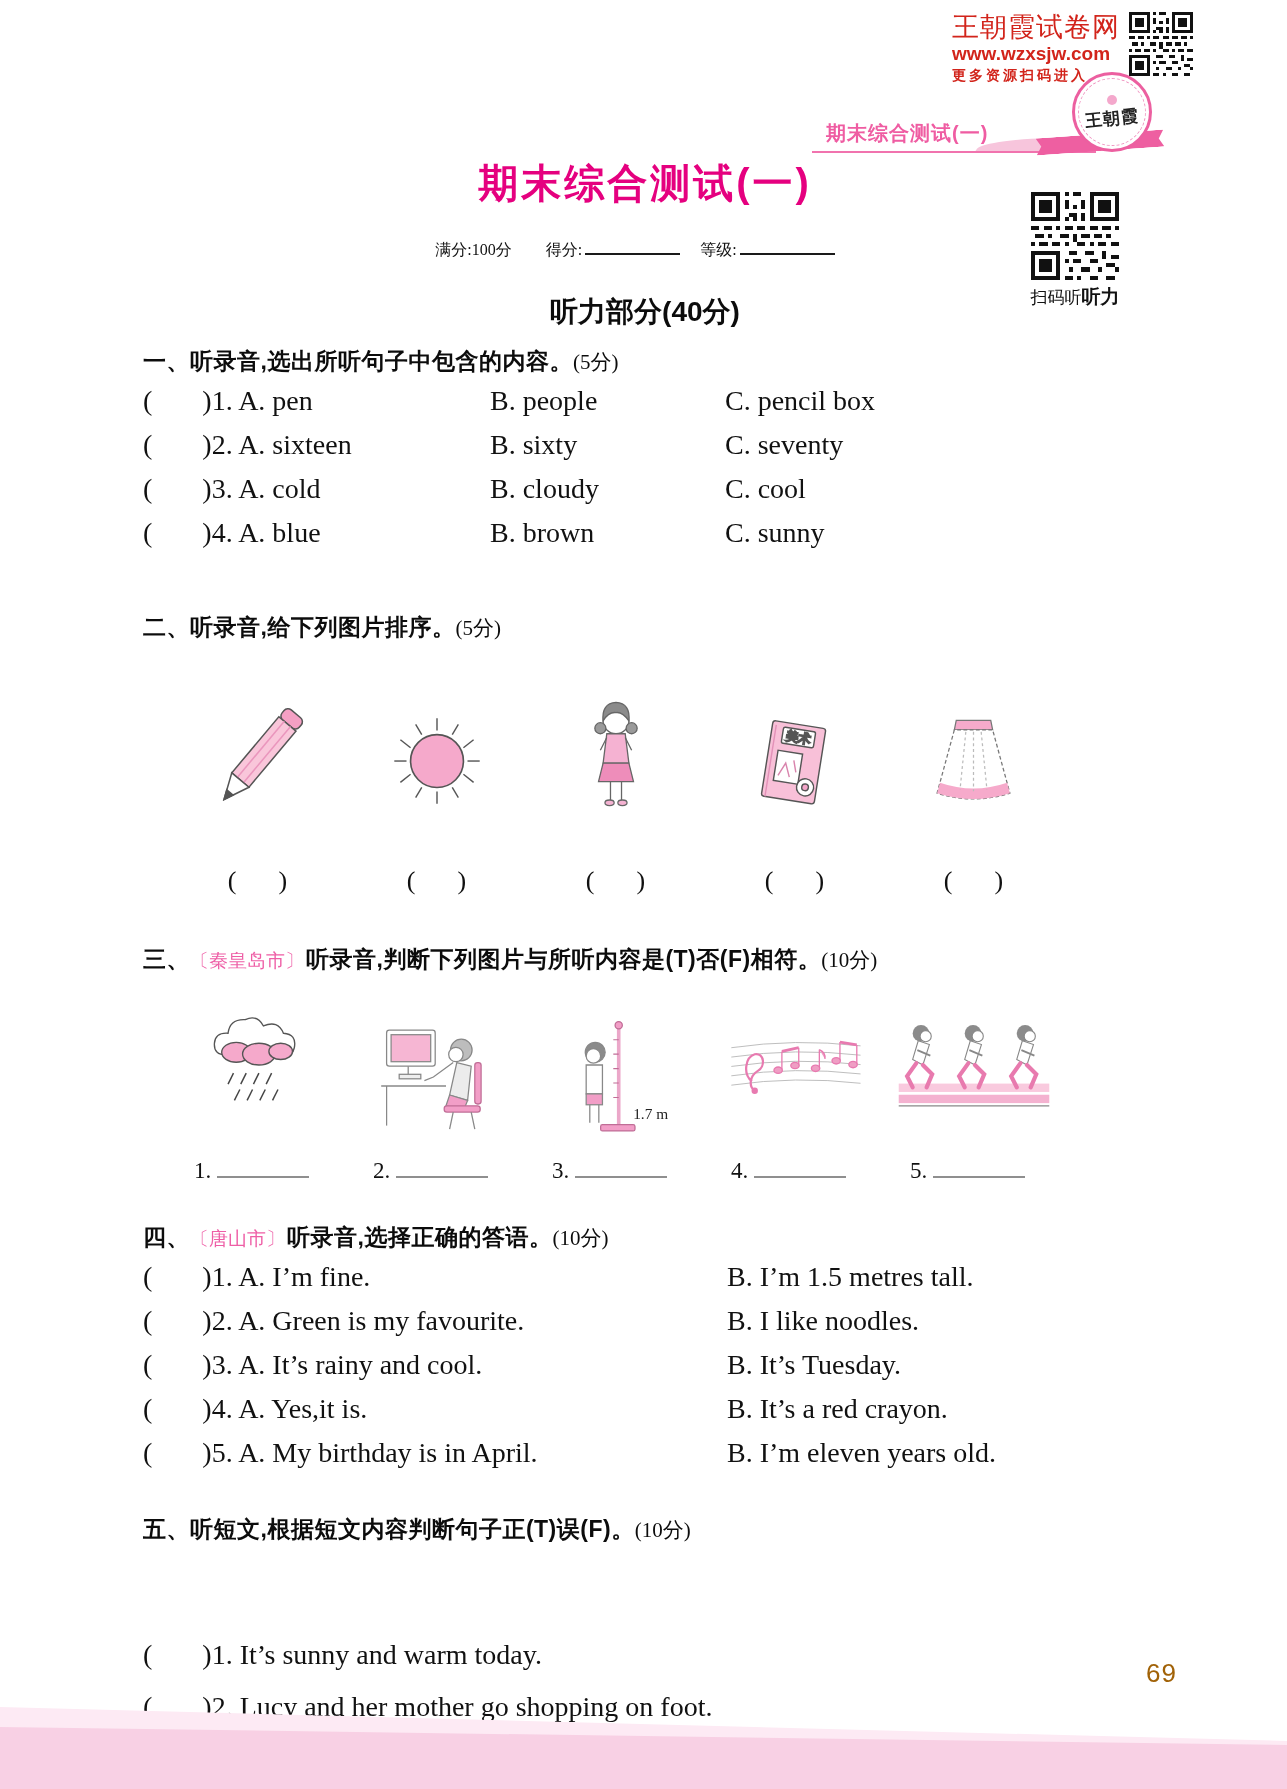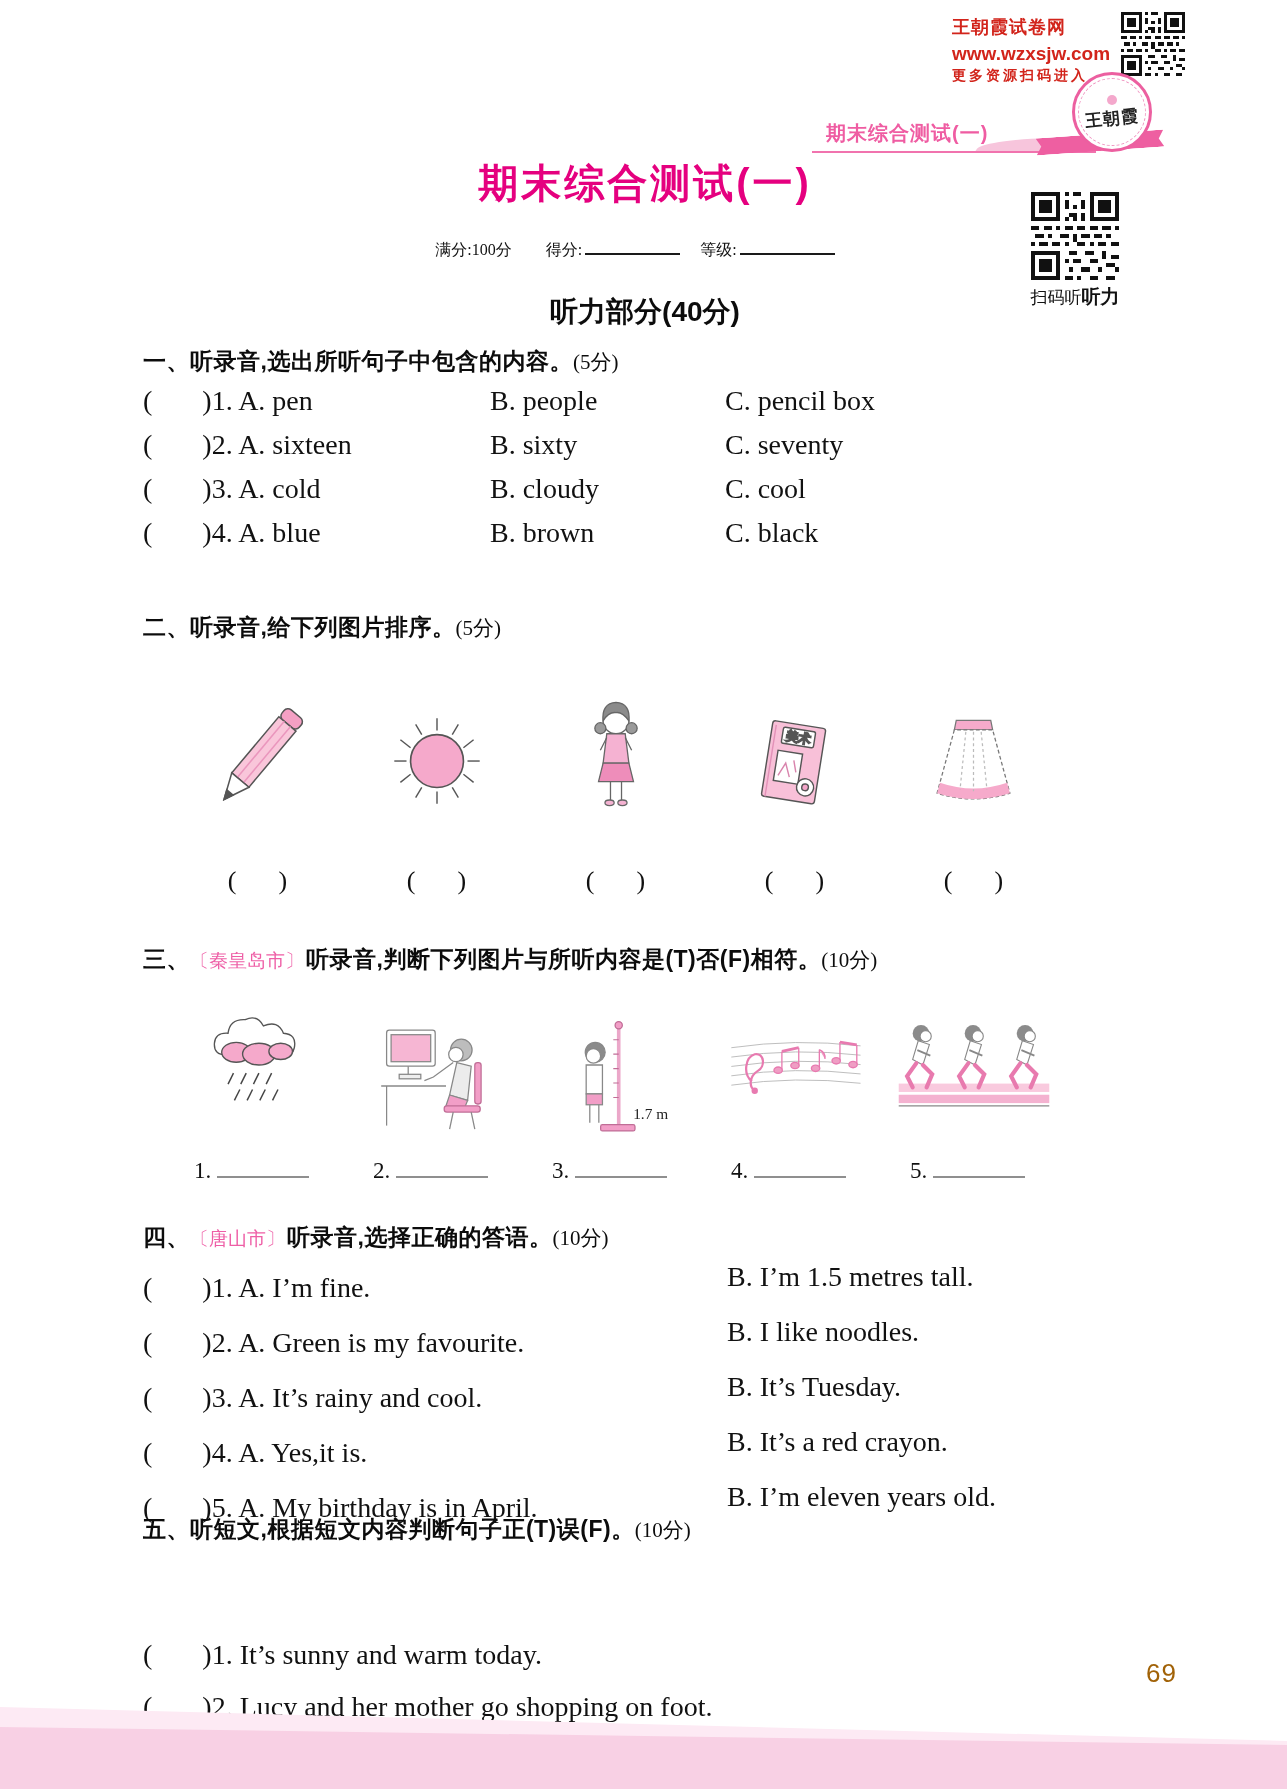--- a/index.html
+++ b/index.html
@@ -2,21 +2,21 @@
 <html><head>
 <meta charset="utf-8">
 <style>
   html,body{margin:0;padding:0;background:#fff;}
   .page{position:relative;width:1287px;height:1789px;background:#fff;overflow:hidden;
         font-family:"Liberation Serif",serif;color:#111;}
 
   
   .brand{position:absolute;left:952px;top:12px;display:flex;gap:9px;align-items:flex-start;}
   .brand-text{text-align:left;font-family:"Liberation Sans",sans-serif;color:#d2241b;}
-  .brand-name{font-size:18px;font-weight:700;letter-spacing:1px;line-height:30px;}
+  .brand-name{font-size:27px;font-weight:400;letter-spacing:1px;line-height:30px;}
   .brand-url{font-size:19px;font-weight:600;line-height:23px;}
   .brand-more{font-size:14px;font-weight:700;letter-spacing:3px;line-height:20px;}
   .qr-small{width:64px;height:64px;}
   .qr-big{width:88px;height:88px;}
 
   
   .stamp{position:absolute;left:1072px;top:72px;width:150px;height:90px;}
   .stamp-circle{position:absolute;left:0;top:0;width:74px;height:74px;border:3px solid #ec5fa0;
         border-radius:50%;background:#fff;z-index:3;}
   .stamp-inner{position:absolute;left:3px;top:3px;width:66px;height:66px;border:1px dashed #f096c2;
@@ -55,21 +55,21 @@
   
   .sec-head{position:absolute;left:143px;font-family:"Liberation Sans",sans-serif;
         font-weight:700;font-size:23px;color:#0c0c0c;letter-spacing:.5px;white-space:nowrap;}
   .sec-head .pts{font-family:"Liberation Serif",serif;font-weight:400;font-size:21px;letter-spacing:0;}
   .sec-head .tag{color:#ee5ea6;font-weight:400;font-size:19px;letter-spacing:0;margin-right:2px;}
 
   
   .rows{position:absolute;left:143px;font-size:28px;}
   .row{display:flex;margin-bottom:15px;line-height:29px;}
   .c1-3{width:347px;} .c2-3{width:235px;}
-  .c1-2{width:584px;margin-top:11px;}
+  .c1-2{width:584px;}
   .pre{white-space:nowrap;}
   .pgap{display:inline-block;width:50px;}
   .rows .row:last-child{margin-bottom:0;}
 
   
   .pic-strip{position:absolute;left:168px;width:895px;display:flex;}
   .pic-box{width:179px;display:flex;align-items:flex-end;justify-content:center;}
   .paren-strip{position:absolute;left:168px;width:895px;display:flex;}
   .paren-box{width:179px;text-align:center;font-size:26px;}
   .paren-box .pgap{width:42px;}
@@ -153,21 +153,21 @@
       <span>C. seventy</span>
     </div>
     <div class="row">
       <span class="c1-3 pre"><span>(</span><span class="pgap"></span><span>)</span><span>3.</span> <span>A. cold</span></span>
       <span class="c2-3">B. cloudy</span>
       <span>C. cool</span>
     </div>
     <div class="row">
       <span class="c1-3 pre"><span>(</span><span class="pgap"></span><span>)</span><span>4.</span> <span>A. blue</span></span>
       <span class="c2-3">B. brown</span>
-      <span>C. black</span>
+      <span>C. sunny</span>
     </div>
   </div>
 
   <div class="sec-head" style="top:612px">
     <span>二、</span><span>听录音,给下列图片排序。</span><span class="pts">(5分)</span>
   </div>
 
   <div class="pic-strip" style="top:650px;height:170px">
     <div class="pic-box">
       <svg viewBox="0 0 110 120" width="112" height="122">

